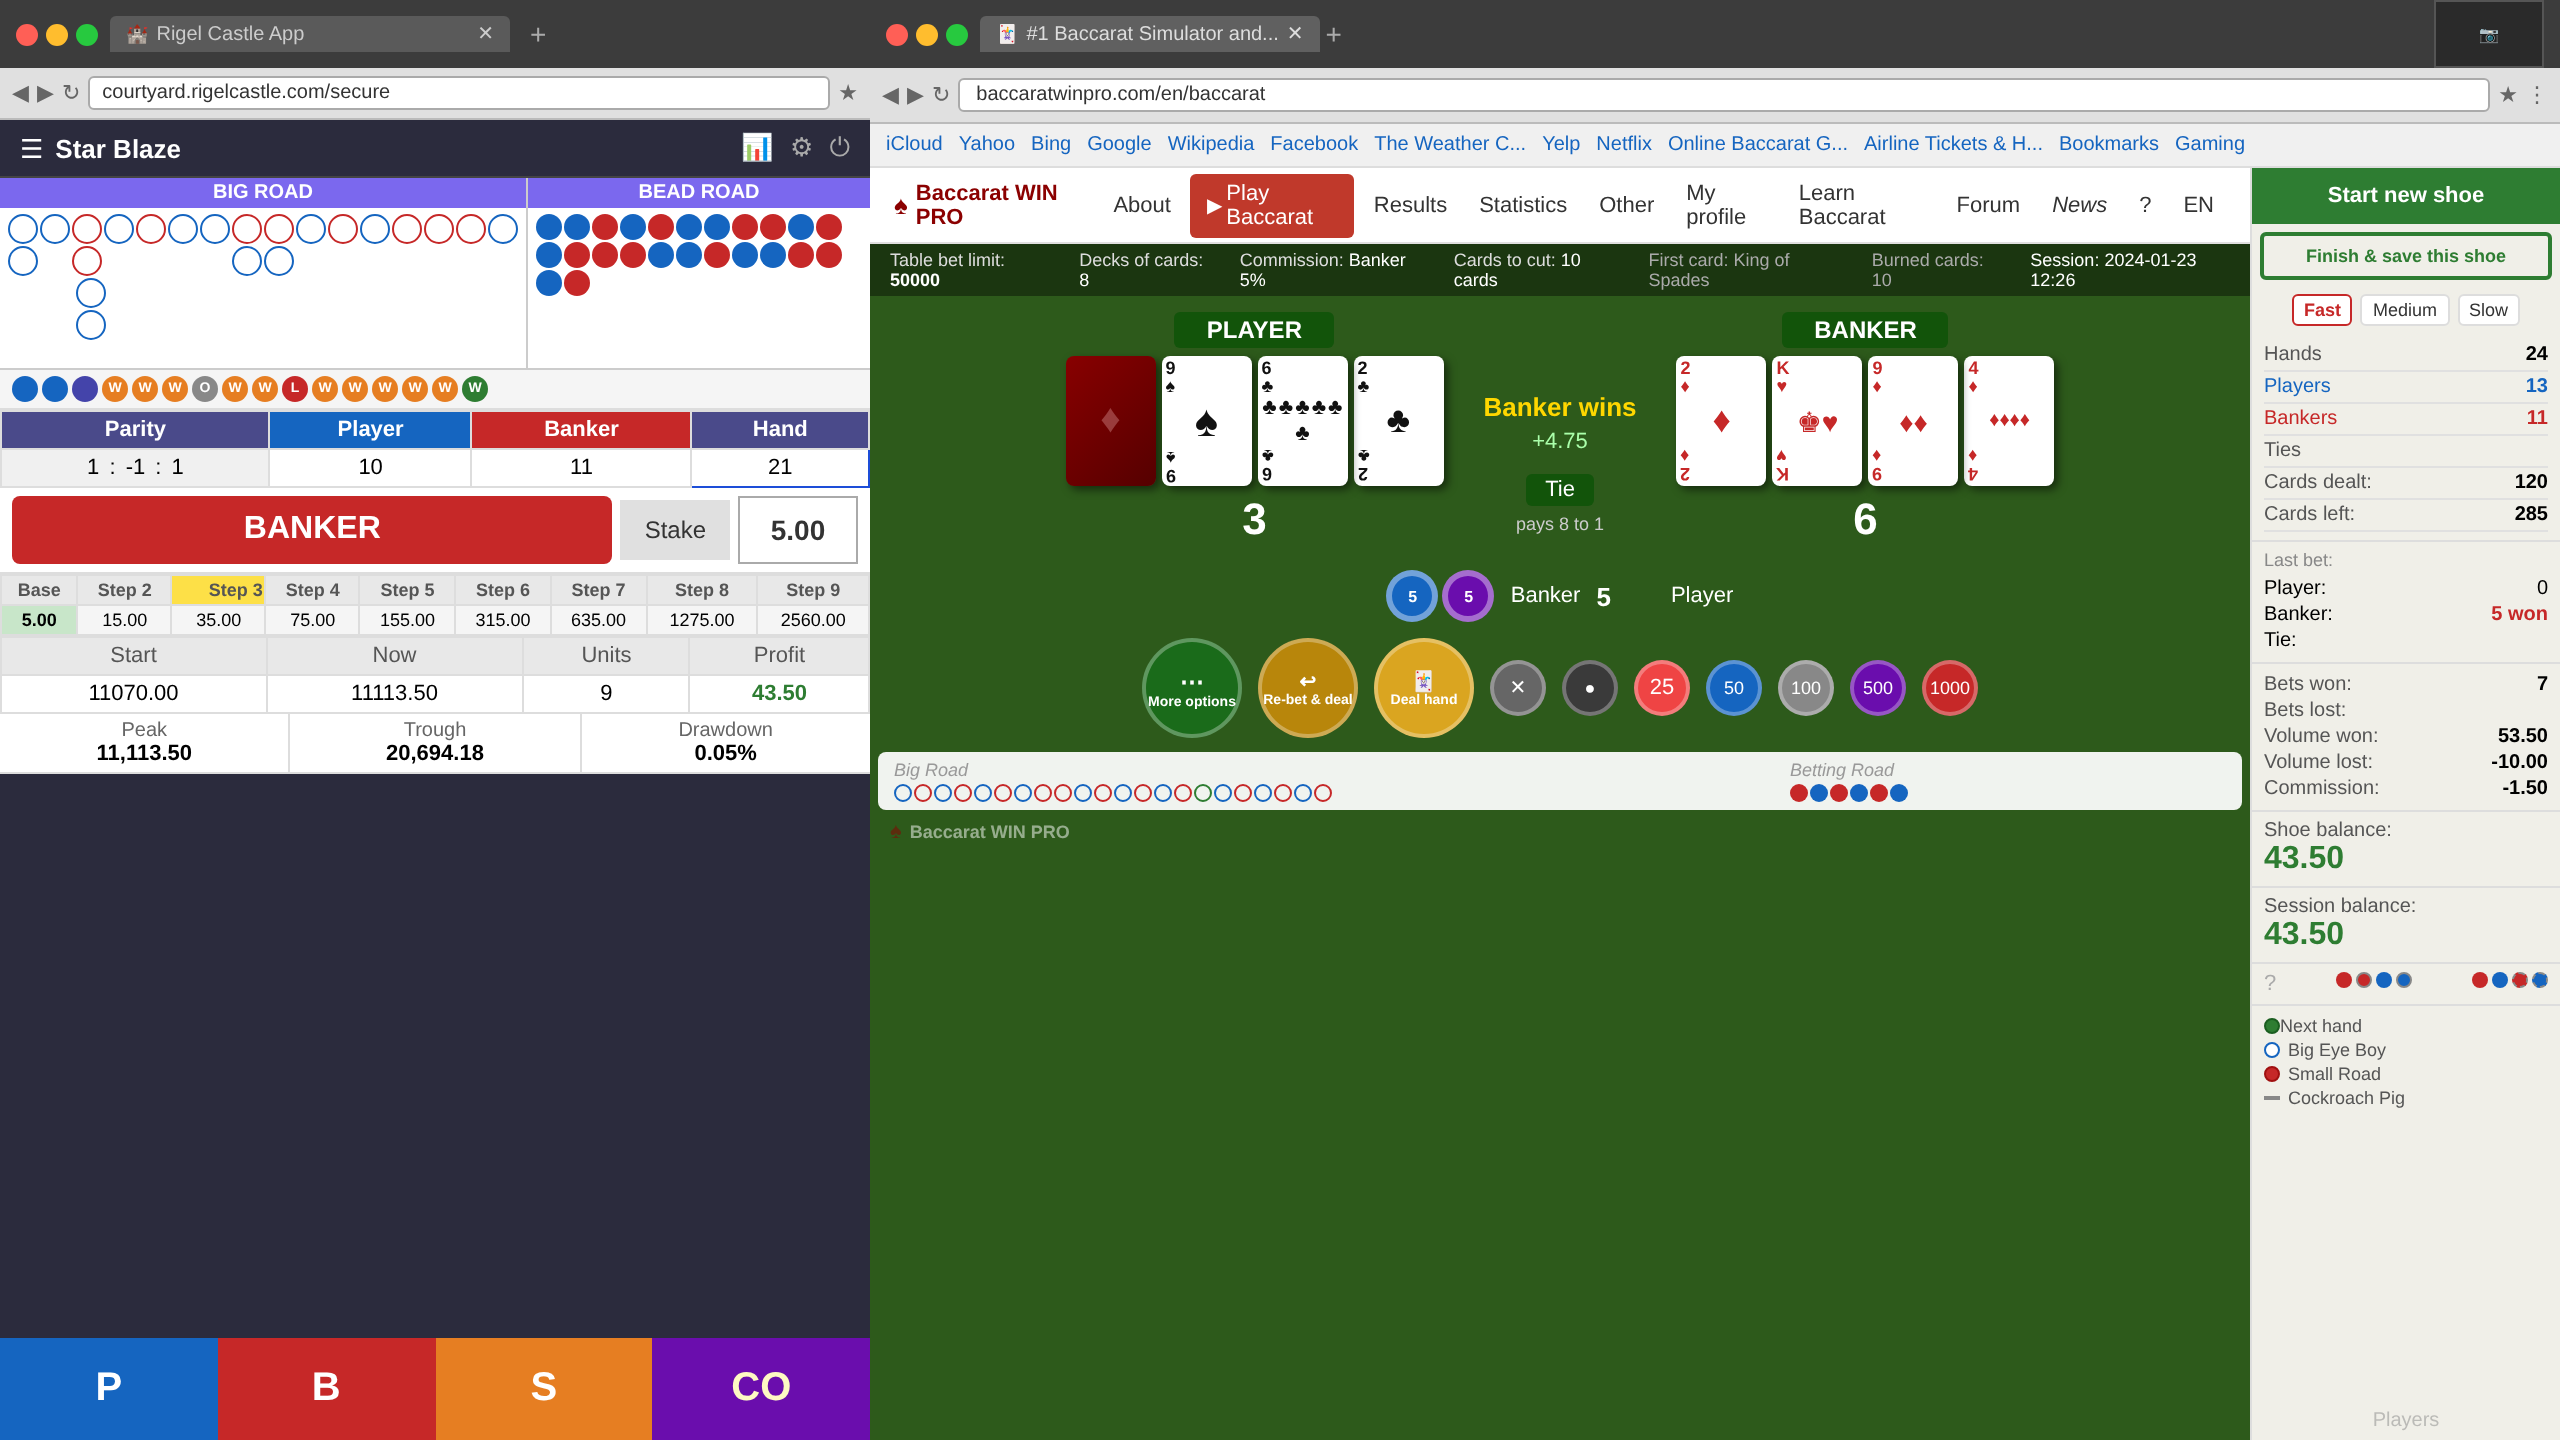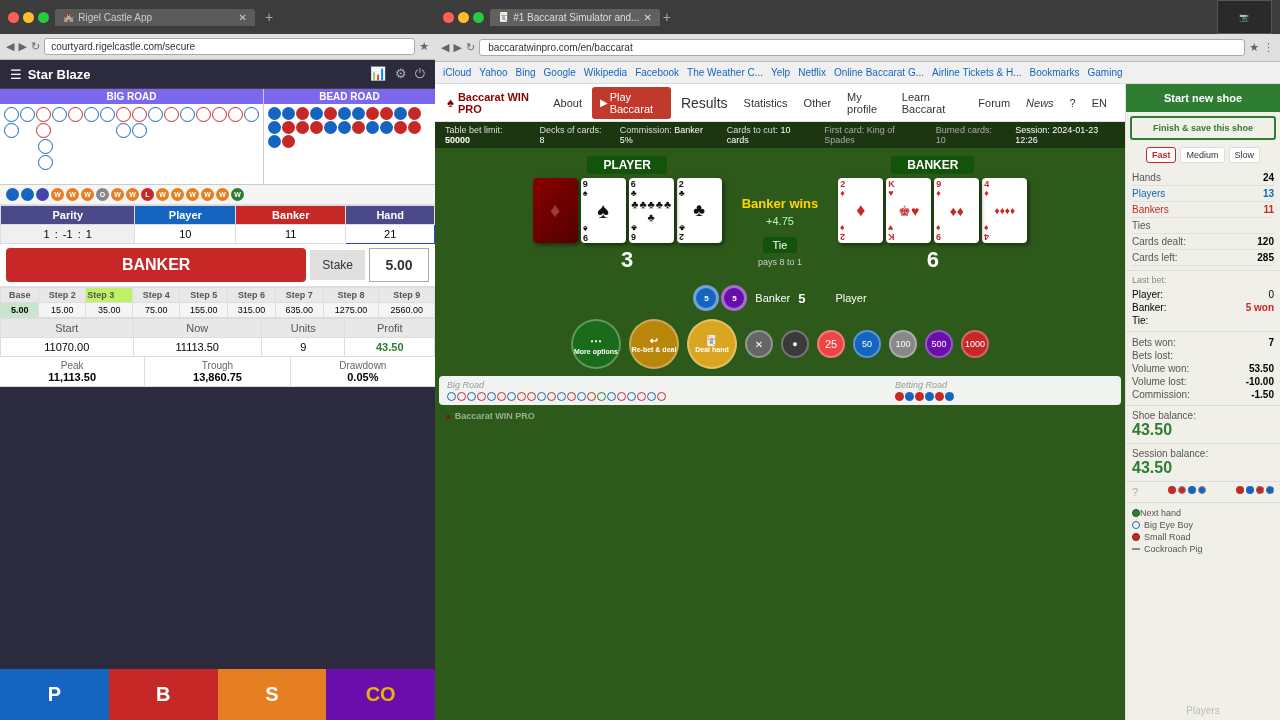--- a/index.html
+++ b/index.html
@@ -199,21 +199,21 @@
     <div style="background:#e0e0e0;padding:8px 12px;text-align:center;font-size:12px;color:#333;">Stake</div>
     <div style="background:#fff;border:1px solid #aaa;padding:8px 12px;font-size:14px;font-weight:bold;color:#333;min-width:60px;text-align:center;">5.00</div>
   </div>
 
   <div style="background:#f5f5f5;flex-shrink:0;">
     <table style="width:100%;border-collapse:collapse;font-size:9px;">
       <tbody>
           <tr>
         <th style="background:#e8e8e8;color:#555;padding:2px 1px;text-align:center;border:1px solid #ddd;">Base</th>
         <th style="background:#e8e8e8;color:#555;padding:2px 1px;text-align:center;border:1px solid #ddd;">Step 2</th>
-        <th style="background:#bef264;color:#555;padding:2px 1px;text-align:left;border:1px solid #ddd;">Step 3</th>
+        <th style="background:#fde047;color:#555;padding:2px 1px;text-align:right;border:1px solid #ddd;">Step 3</th>
         <th style="background:#e8e8e8;color:#555;padding:2px 1px;text-align:center;border:1px solid #ddd;">Step 4</th>
         <th style="background:#e8e8e8;color:#555;padding:2px 1px;text-align:center;border:1px solid #ddd;">Step 5</th>
         <th style="background:#e8e8e8;color:#555;padding:2px 1px;text-align:center;border:1px solid #ddd;">Step 6</th>
         <th style="background:#e8e8e8;color:#555;padding:2px 1px;text-align:center;border:1px solid #ddd;">Step 7</th>
         <th style="background:#e8e8e8;color:#555;padding:2px 1px;text-align:center;border:1px solid #ddd;">Step 8</th>
         <th style="background:#e8e8e8;color:#555;padding:2px 1px;text-align:center;border:1px solid #ddd;">Step 9</th>
       </tr>
       <tr>
         <td style="padding:2px 1px;text-align:center;border:1px solid #ddd;background:#c8e6c9;font-weight:bold;">5.00</td>
         <td style="padding:2px 1px;text-align:center;border:1px solid #ddd;">15.00</td>
@@ -248,33 +248,33 @@
       </table>
   </div>
 
   <div style="display:flex;background:#fff;border-bottom:1px solid #ddd;flex-shrink:0;">
     <div style="flex:1;text-align:center;padding:3px;border-right:1px solid #ddd;">
       <div style="font-size:10px;color:#666;">Peak</div>
       <div style="font-size:11px;font-weight:bold;">11,113.50</div>
     </div>
     <div style="flex:1;text-align:center;padding:3px;border-right:1px solid #ddd;">
       <div style="font-size:10px;color:#666;">Trough</div>
-      <div style="font-size:11px;font-weight:bold;">13,860.75</div>
+      <div style="font-size:11px;font-weight:bold;">20,694.18</div>
     </div>
     <div style="flex:1;text-align:center;padding:3px;">
       <div style="font-size:10px;color:#666;">Drawdown</div>
       <div style="font-size:11px;font-weight:bold;">0.05%</div>
     </div>
   </div>
 
   <div style="display:flex;margin-top:auto;flex-shrink:0;">
     <button style="flex:1;padding:14px 0;font-size:20px;font-weight:bold;color:#fff;background:#1565c0;border:none;cursor:pointer;">P</button>
     <button style="flex:1;padding:14px 0;font-size:20px;font-weight:bold;color:#fff;background:#c62828;border:none;cursor:pointer;">B</button>
     <button style="flex:1;padding:14px 0;font-size:20px;font-weight:bold;color:#fff;background:#e67e22;border:none;cursor:pointer;">S</button>
-    <button style="flex:1;padding:14px 0;font-size:20px;font-weight:bold;color:#eab308;background:#6a0dad;border:none;cursor:pointer;display:flex;align-items:center;justify-content:center;">CO</button>
+    <button style="flex:1;padding:14px 0;font-size:20px;font-weight:bold;color:#fef9c3;background:#6a0dad;border:none;cursor:pointer;display:flex;align-items:center;justify-content:center;">CO</button>
   </div>
 </div>
 
 <div style="position:absolute; left:435px; top:0; width:845px; height:720px; background:#fff; display:flex; flex-direction:column;">
 
   <div style="background:#3c3c3c; height:34px; display:flex; align-items:center; padding:0 8px; gap:6px;">
     <div style="display:flex; gap:4px;">
       <div style="width:11px;height:11px;border-radius:50%;background:#ff5f56;"></div>
       <div style="width:11px;height:11px;border-radius:50%;background:#ffbd2e;"></div>
       <div style="width:11px;height:11px;border-radius:50%;background:#27c93f;"></div>
@@ -325,21 +325,21 @@
       <div style="background:#fff;border-bottom:1px solid #e0e0e0;padding:0 12px;display:flex;align-items:center;height:38px;gap:4px;flex-shrink:0;">
         <div style="font-size:13px;font-weight:bold;color:#8B0000;margin-right:8px;display:flex;align-items:center;gap:4px;">
           <span>♠</span>
           <span style="font-size:11px;">Baccarat WIN PRO</span>
         </div>
         <span style="font-size:11px;color:#333;cursor:pointer;padding:0 6px;">About</span>
         <span style="font-size:11px;color:#fff;background:#c0392b;cursor:pointer;padding:4px 8px;border-radius:3px;display:flex;align-items:center;gap:2px;">
           <span style="font-size:10px;">▶</span>
           <span>Play Baccarat</span>
         </span>
-        <span style="font-size:14px;color:#333;cursor:pointer;padding:0 6px;text-align:right;">Results</span>
+        <span style="font-size:11px;color:#333;cursor:pointer;padding:0 6px;text-align:right;">Results</span>
         <span style="font-size:11px;color:#333;cursor:pointer;padding:0 6px;">Statistics</span>
         <span style="font-size:11px;color:#333;cursor:pointer;padding:0 6px;">Other</span>
         <span style="font-size:11px;color:#333;cursor:pointer;padding:0 6px;">My profile</span>
         <span style="font-size:11px;color:#333;cursor:pointer;padding:0 6px;">Learn Baccarat</span>
         <span style="font-size:11px;color:#333;cursor:pointer;padding:0 6px;">Forum</span>
         <span style="font-size:11px;color:#333;cursor:pointer;padding:0 6px;font-style:italic;">News</span>
         <span style="font-size:11px;color:#333;cursor:pointer;padding:0 6px;">?</span>
         <span style="font-size:11px;color:#333;cursor:pointer;padding:0 6px;margin-left:auto;">EN</span>
       </div>
 

